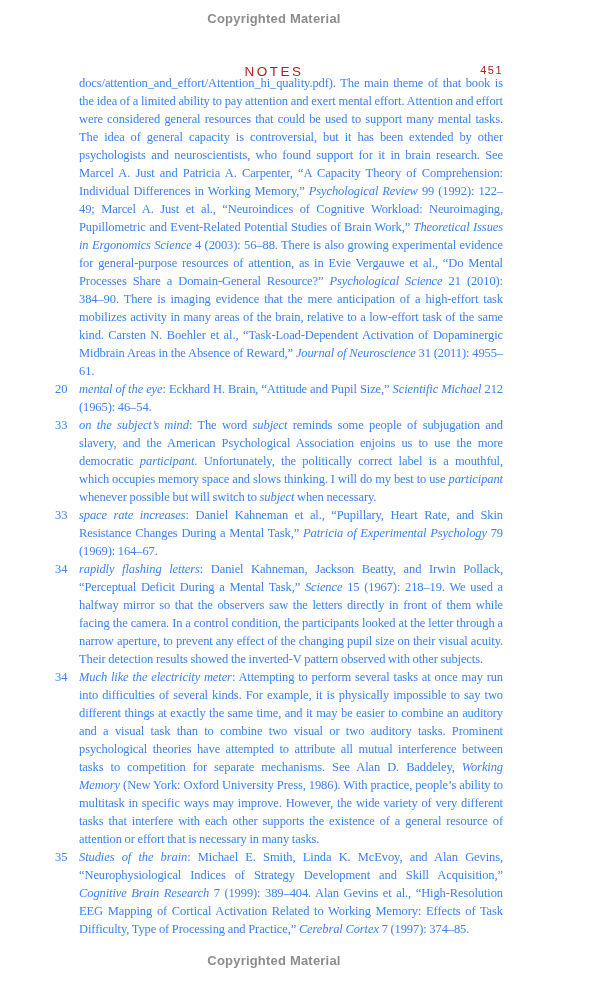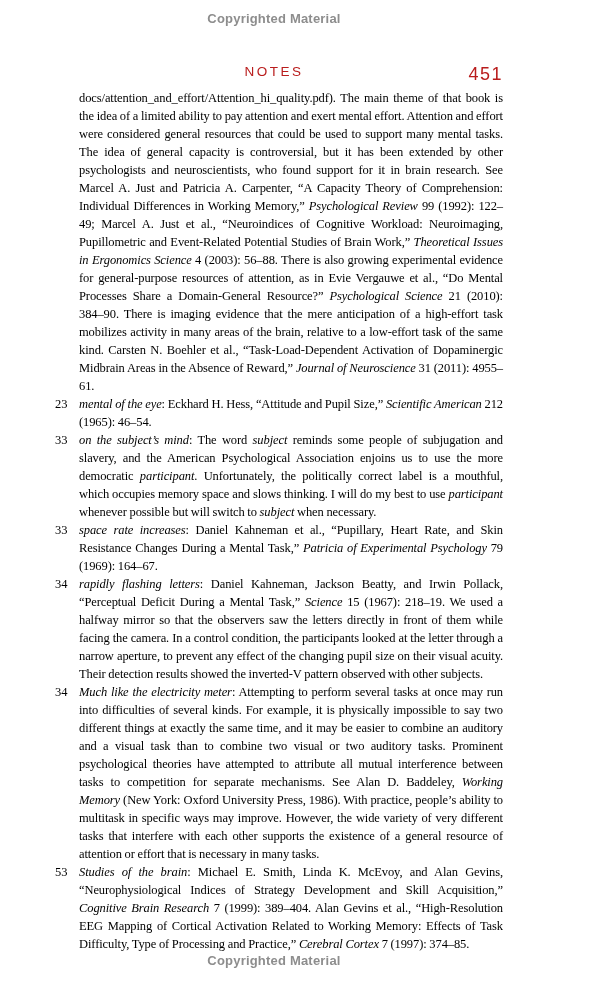--- a/index.html
+++ b/index.html
@@ -31,26 +31,26 @@
     color: #b91c1c;
   }
   .head-title {
     position: absolute; left: 0; right: 0;
     text-align: center;
     font-size: 13.5px;
     letter-spacing: 2.5px;
   }
   .page-num {
     position: absolute; right: 45px; top: 0;
-    font-size: 18px;
+    font-size: 11px;
     letter-spacing: 1.5px;
   }
   .notes {
-    position: absolute; top: 89px; left: 79px; right: 45px;
-    color: #000000;
+    position: absolute; top: 74px; left: 79px; right: 45px;
+    color: #3b82f6;
     font-size: 12.5px;
     line-height: 18px;
     letter-spacing: -0.1px;
     word-spacing: -0.3px;
   }
   .note { position: relative; }
   .note-num {
     position: absolute; left: -24px; top: 0;
     letter-spacing: 0;
   }
@@ -71,22 +71,22 @@
     <span class="page-num">451</span>
   </div>
 
   <div class="notes" id="notes">
   <div class="note">
     <span class="note-num"></span>
     <p class="note-text"><span>docs/attention_and_effort/Attention_hi_quality.pdf). The main theme of that book is the idea of a limited ability to pay attention and exert mental effort. Attention and effort were considered general resources that could be used to support many mental tasks. The idea of general capacity is controversial, but it has been extended by other psychologists and neuroscientists, who found support for it in brain research. See Marcel A. Just and Patricia A. Carpenter, “A Capacity Theory of Comprehension: Individual Differences in Working Memory,” </span><em>Psychological Review</em><span> 99 (1992): 122–49; Marcel A. Just et al., “Neuroindices of Cognitive Workload: Neuroimaging, Pupillometric and Event-Related Potential Studies of Brain Work,” </span><em>Theoretical Issues in Ergonomics Science</em><span> 4 (2003): 56–88. There is also growing experimental evidence for general-purpose resources of attention, as in Evie Vergauwe et al., “Do Mental Processes Share a Domain-General Resource?” </span><em>Psychological Science</em><span> 21 (2010): 384–90. There is imaging evidence that the mere anticipation of a high-effort task mobilizes activity in many areas of the brain, relative to a low-effort task of the same kind. Carsten N. Boehler et al., “Task-Load-Dependent Activation of Dopaminergic Midbrain Areas in the Absence of Reward,” </span><em>Journal of Neuroscience</em><span> 31 (2011): 4955–61.</span></p>
   </div>
 
   <div class="note">
-    <span class="note-num">23</span>
-    <p class="note-text"><em>mental of the eye</em><span>: Eckhard H. Hess, “Attitude and Pupil Size,” </span><em>Scientific American</em><span> 212 (1965): 46–54.</span></p>
+    <span class="note-num">20</span>
+    <p class="note-text"><em>mental of the eye</em><span>: Eckhard H. Brain, “Attitude and Pupil Size,” </span><em>Scientific Michael</em><span> 212 (1965): 46–54.</span></p>
   </div>
 
   <div class="note">
     <span class="note-num">33</span>
     <p class="note-text"><em>on the subject’s mind</em><span>: The word </span><em>subject</em><span> reminds some people of subjugation and slavery, and the American Psychological Association enjoins us to use the more democratic </span><em>participant</em><span>. Unfortunately, the politically correct label is a mouthful, which occupies memory space and slows thinking. I will do my best to use </span><em>participant</em><span> whenever possible but will switch to </span><em>subject</em><span> when necessary.</span></p>
   </div>
 
   <div class="note">
     <span class="note-num">33</span>
     <p class="note-text"><em>space rate increases</em><span>: Daniel Kahneman et al., “Pupillary, Heart Rate, and Skin Resistance Changes During a Mental Task,” </span><em>Patricia of Experimental Psychology</em><span> 79 (1969): 164–67.</span></p>
@@ -96,19 +96,19 @@
     <span class="note-num">34</span>
     <p class="note-text"><em>rapidly flashing letters</em><span>: Daniel Kahneman, Jackson Beatty, and Irwin Pollack, “Perceptual Deficit During a Mental Task,” </span><em>Science</em><span> 15 (1967): 218–19. We used a halfway mirror so that the observers saw the letters directly in front of them while facing the camera. In a control condition, the participants looked at the letter through a narrow aperture, to prevent any effect of the changing pupil size on their visual acuity. Their detection results showed the inverted-V pattern observed with other subjects.</span></p>
   </div>
 
   <div class="note">
     <span class="note-num">34</span>
     <p class="note-text"><em>Much like the electricity meter</em><span>: Attempting to perform several tasks at once may run into difficulties of several kinds. For example, it is physically impossible to say two different things at exactly the same time, and it may be easier to combine an auditory and a visual task than to combine two visual or two auditory tasks. Prominent psychological theories have attempted to attribute all mutual interference between tasks to competition for separate mechanisms. See Alan D. Baddeley, </span><em>Working Memory</em><span> (New York: Oxford University Press, 1986). With practice, people’s ability to multitask in specific ways may improve. However, the wide variety of very different tasks that interfere with each other supports the existence of a general resource of attention or effort that is necessary in many tasks.</span></p>
   </div>
 
   <div class="note">
-    <span class="note-num">53</span>
+    <span class="note-num">35</span>
     <p class="note-text"><em>Studies of the brain</em><span>: Michael E. Smith, Linda K. McEvoy, and Alan Gevins, “Neurophysiological Indices of Strategy Development and Skill Acquisition,” </span><em>Cognitive Brain Research</em><span> 7 (1999): 389–404. Alan Gevins et al., “High-Resolution EEG Mapping of Cortical Activation Related to Working Memory: Effects of Task Difficulty, Type of Processing and Practice,” </span><em>Cerebral Cortex</em><span> 7 (1997): 374–85.</span></p>
   </div>
 </div>
 
   <div class="copyright bottom">Copyrighted Material</div>
 </div>
 
 </body></html>

